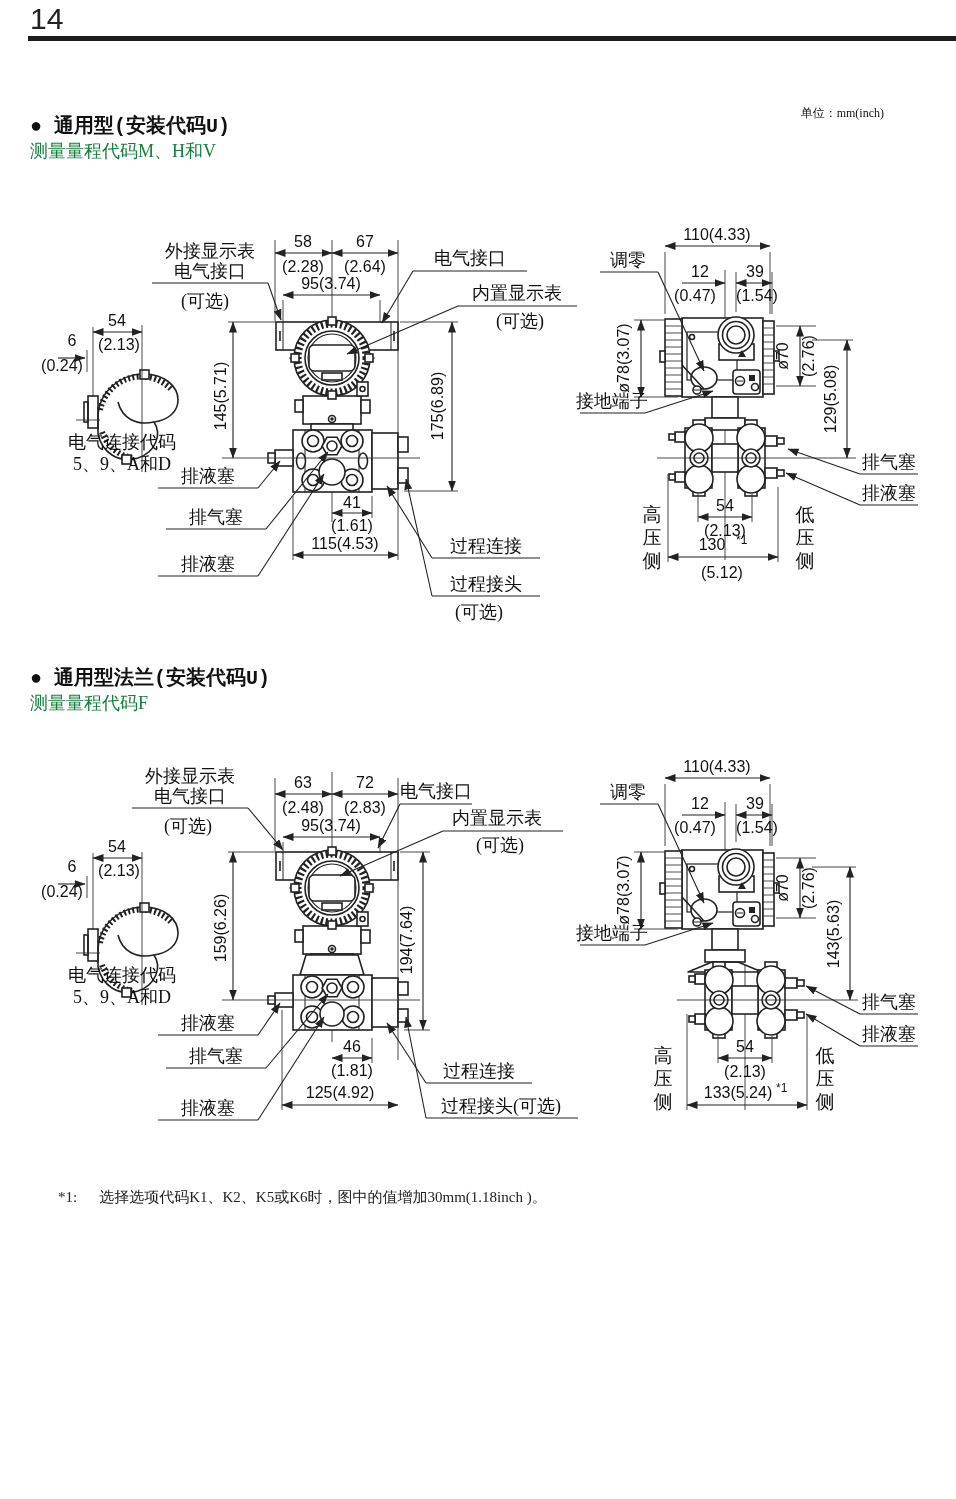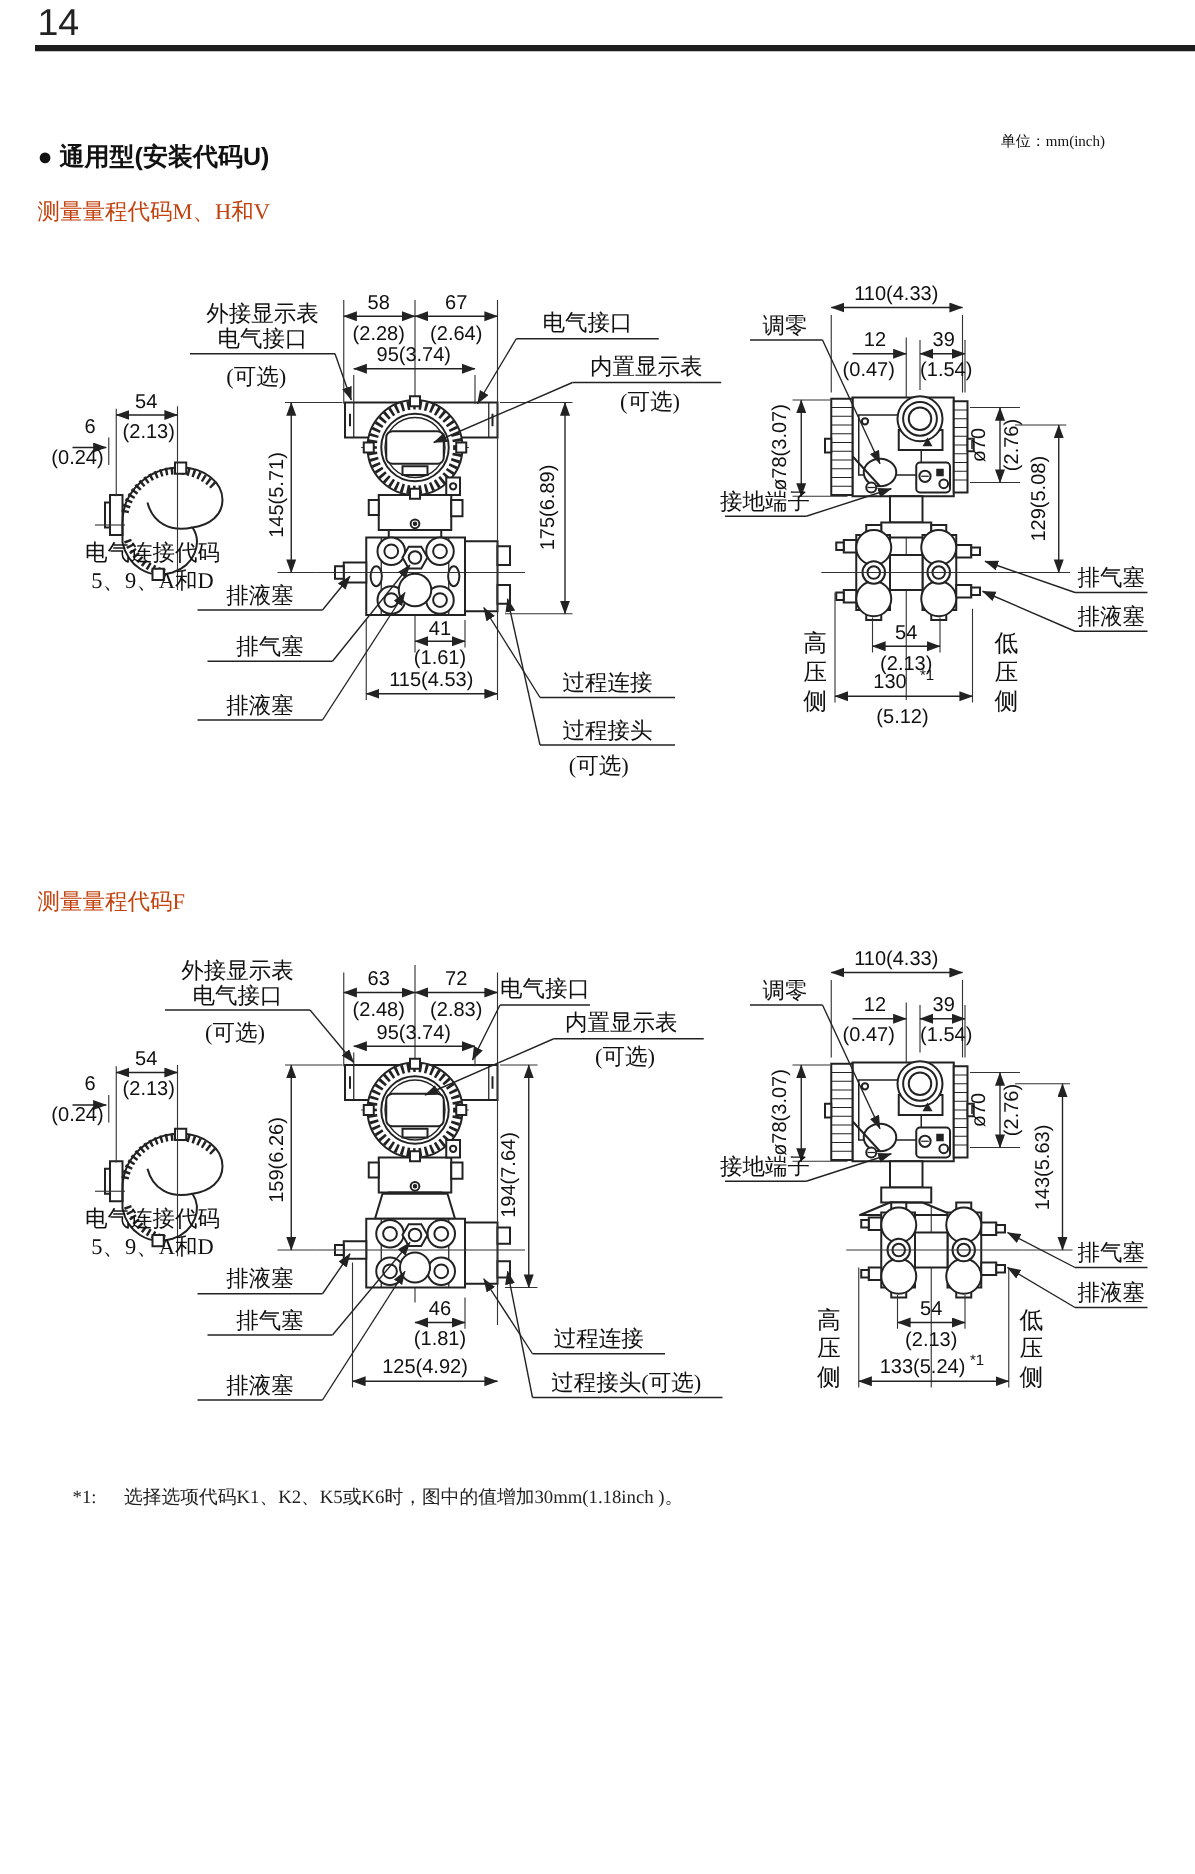--- a/index.html
+++ b/index.html
@@ -2,22 +2,22 @@
 <html><head>
 <meta charset="utf-8">
 <style>
   html,body{margin:0;padding:0;background:#fff;}
   #page{position:relative;width:956px;height:1223px;background:#fff;overflow:hidden;
         font-family:"Liberation Serif", serif;color:#111;}
   .abs{position:absolute;}
   .hdr-num{left:30px;top:2px;font-family:"Liberation Sans",sans-serif;font-size:30px;color:#222;}
   .hdr-rule{left:28px;right:0;top:36px;height:5px;background:#1c1c1c;}
   .unit{right:72px;top:105px;font-size:12px;}
-  .sec-head{left:30px;font-family:Liberation Sans, sans-serif;font-size:20px;font-weight:600;color:#111;}
-  .sec-sub{left:30px;font-size:18px;color:#c2410c;margin-top:18px;}
+  .sec-head{left:30px;font-family:Liberation Mono, monospace;font-size:20px;font-weight:600;color:#111;}
+  .sec-sub{left:30px;font-size:18px;color:#15803d;}
   .footnote{left:58px;top:1188px;font-size:15px;color:#222;}
   .footnote .mk{margin-right:22px;}
   .ftr-rule{left:18px;right:0;top:1427px;height:3px;background:#2b2b2b;}
   .ftr-doc{left:49px;top:1446px;font-family:"Liberation Sans",sans-serif;font-size:17px;color:#4d7c0f;font-style:italic;}
   .pg-box{left:466px;top:1458px;width:56px;height:33px;background-color:#ececec;
           background-image:radial-gradient(#b5b5b5 1px, transparent 1px);background-size:4px 4px;
           display:flex;align-items:center;justify-content:center;
           font-family:"Liberation Sans",sans-serif;font-size:20px;color:#222;}
   svg{position:absolute;left:0;overflow:visible;}
   .ln{stroke:#222;stroke-width:1.6;fill:none;stroke-linejoin:round;}
@@ -371,20 +371,24 @@
 
       <line class="thin" x1="668" y1="474" x2="668" y2="562"></line>
       <line class="thin" x1="778" y1="487" x2="778" y2="562"></line>
       <line class="dim" x1="668" y1="557" x2="778" y2="557" marker-start="url(#ah)" marker-end="url(#ah)"></line>
       <text class="dt" x="712" y="550" text-anchor="middle">130</text>
       <text class="dts" x="736" y="544">*1</text>
       <text class="dt" x="722" y="578" text-anchor="middle">(5.12)</text>
     </g>
   </svg>
 
+  <div class="abs sec-head" style="top:664px">
+    <span>●</span>
+    <span>通用型法兰(安装代码U)</span>
+  </div>
   <div class="abs sec-sub" style="top:691px">测量量程代码F</div>
 
   <svg style="top:760px" width="956" height="400" viewBox="0 760 956 400">
 
     <g>
       <use href="#conn-view" x="84" y="903"></use>
       <line class="thin" x1="142" y1="852" x2="142" y2="1005"></line>
       <line class="thin" x1="93" y1="853" x2="93" y2="930"></line>
       <line class="thin" x1="87" y1="876" x2="87" y2="898"></line>
       <line class="thin" x1="76" y1="953" x2="100" y2="953"></line>

